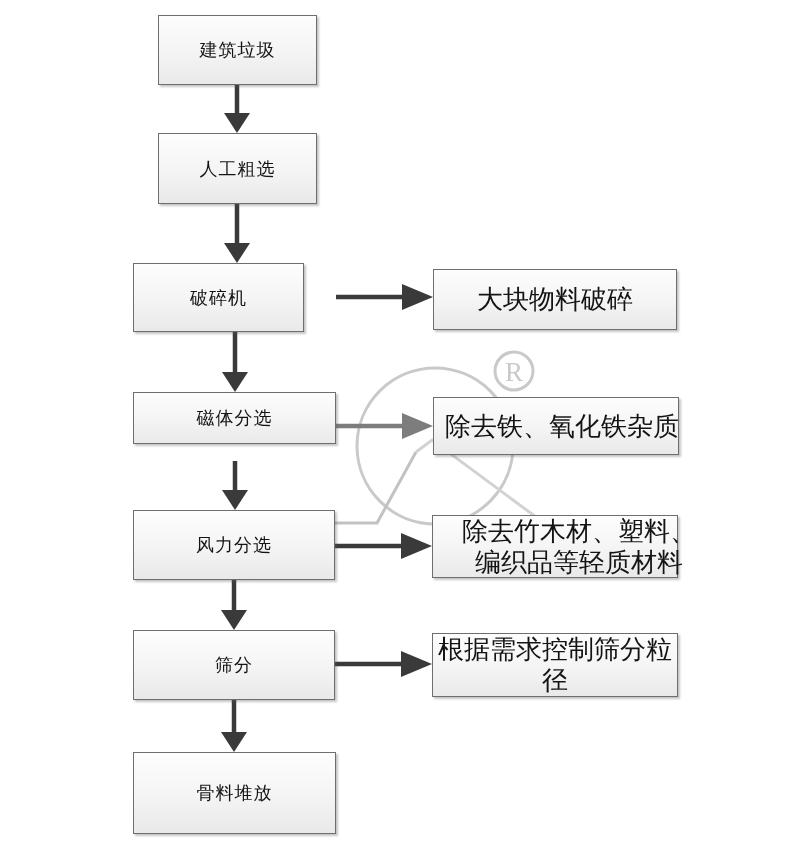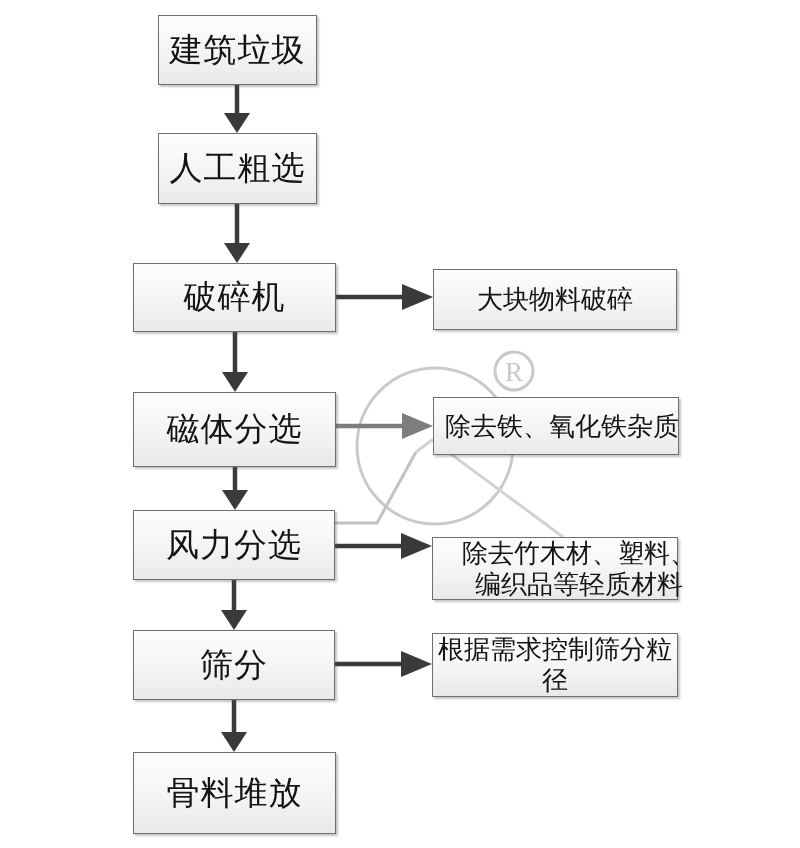--- a/index.html
+++ b/index.html
@@ -32,21 +32,21 @@
     border: 1px solid #6e6e6e;
     background: linear-gradient(to bottom, #fdfdfd 0%, #f4f4f4 55%, #e9e9e9 100%);
     box-shadow: 2px 2px 2px rgba(90,90,90,0.35);
     display: flex;
     flex-direction: column;
     align-items: center;
     justify-content: center;
     color: #141414;
     text-align: center;
   }
-  .node.main { font-size: 33px; letter-spacing: 1px; text-align: right; }
+  .node.main { font-size: 18px; letter-spacing: 1px; text-align: right; }
   .node.side { font-size: 26px; line-height: 31px; letter-spacing: 0px; }
   .node span { display: block; white-space: nowrap; }
 </style>
 </head>
 <body>
 
 <div class="canvas">
 
   <svg class="layer wm" viewBox="0 0 800 848">
     <circle cx="435" cy="446" r="78" fill="none" stroke="#c9c9c9" stroke-width="3"></circle>
@@ -84,43 +84,43 @@
       <polygon points="401,651 401,677 432,664" fill="#3a3a3a"></polygon>
     </g>
   </svg>
 
   <div class="node main" style="left:158px; top:15px;  width:159px; height:70px;">
     <span>建筑垃圾</span>
   </div>
   <div class="node main" style="left:158px; top:133px; width:159px; height:71px;">
     <span>人工粗选</span>
   </div>
-  <div class="node main" style="left:133px; top:263px; width:203px; height:69px;">
+  <div class="node main" style="left:133px; top:263px; width:171px; height:69px;">
     <span>破碎机</span>
   </div>
-  <div class="node main" style="left:133px; top:392px; width:203px; height:75px;">
+  <div class="node main" style="left:133px; top:392px; width:203px; height:52px;">
     <span>磁体分选</span>
   </div>
   <div class="node main" style="left:133px; top:510px; width:202px; height:70px;">
     <span>风力分选</span>
   </div>
   <div class="node main" style="left:133px; top:630px; width:202px; height:70px;">
     <span>筛分</span>
   </div>
   <div class="node main" style="left:133px; top:752px; width:203px; height:82px;">
     <span>骨料堆放</span>
   </div>
 
   <div class="node side" style="left:433px; top:269px; width:244px; height:61px;">
     <span>大块物料破碎</span>
   </div>
   <div class="node side" style="left:433px; top:397px; width:246px; height:58px;padding-left:12px;">
     <span>除去铁、氧化铁杂质</span>
   </div>
-  <div class="node side" style="left:432px; top:537px; width:246px; height:63px;padding-left:48px;">
+  <div class="node side" style="left:432px; top:515px; width:246px; height:63px;padding-left:48px;">
     <span>除去竹木材、塑料、</span>
     <span>编织品等轻质材料</span>
   </div>
   <div class="node side" style="left:432px; top:633px; width:246px; height:64px;">
     <span>根据需求控制筛分粒</span>
     <span>径</span>
   </div>
 
 </div>
 

